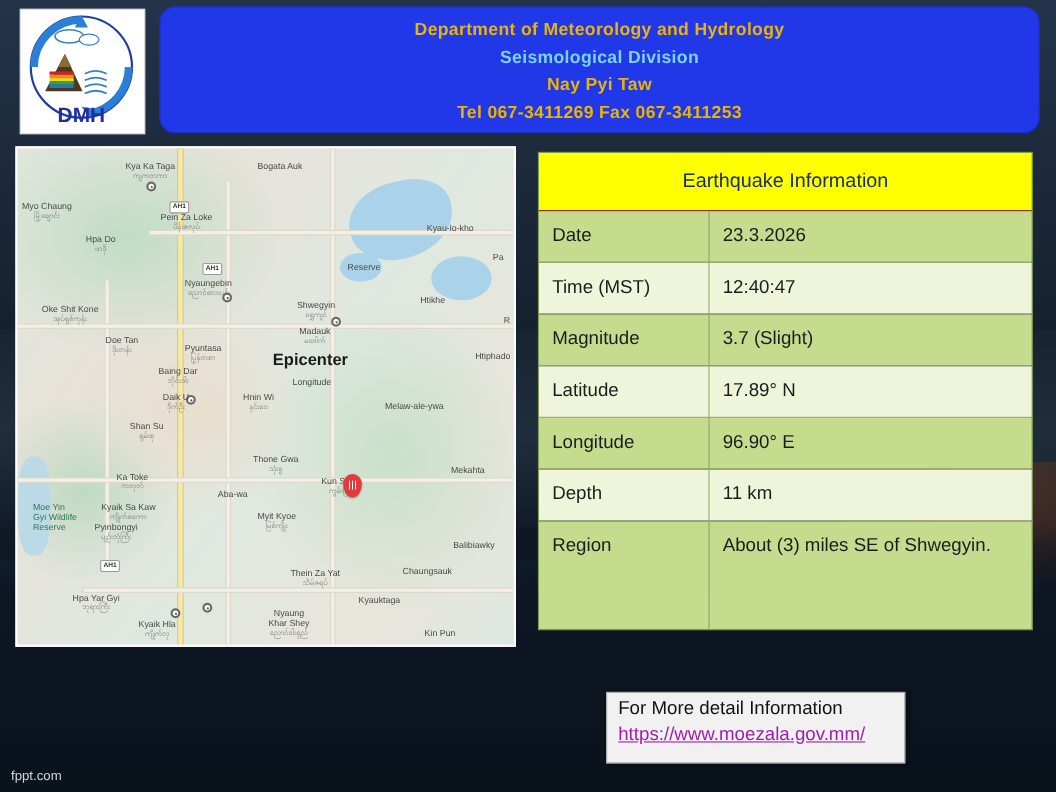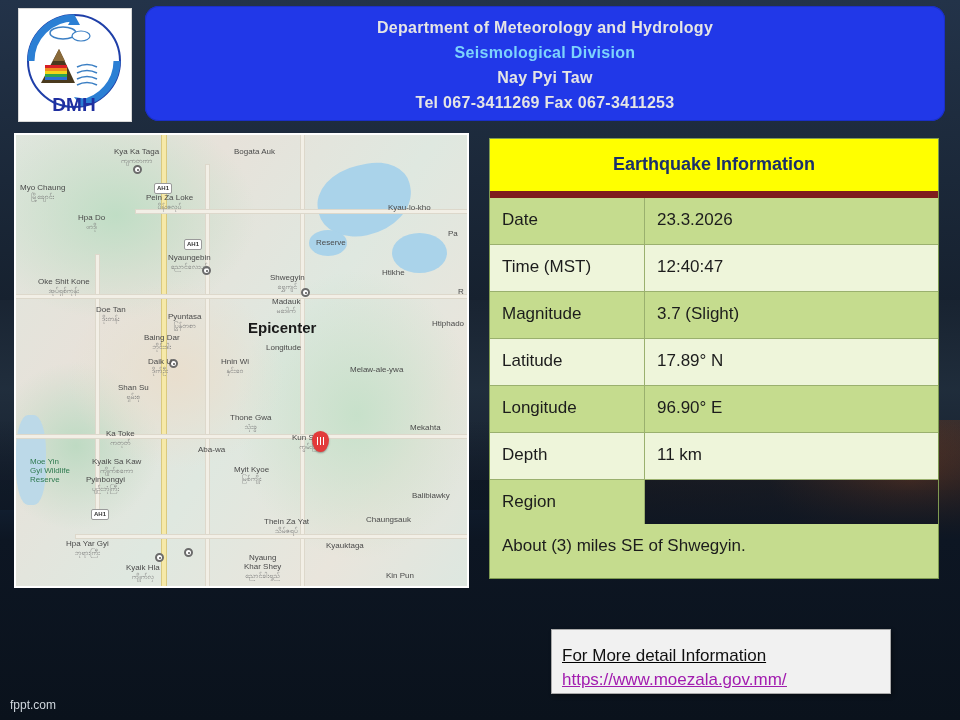--- a/index.html
+++ b/index.html
@@ -87,21 +87,21 @@
     border-radius: 14px;
     box-shadow: inset 0 0 0 1px #1a2fc8;
     display: flex;
     flex-direction: column;
     align-items: center;
     justify-content: center;
     padding-top: 2px;
     box-sizing: border-box;
   }
   .banner-line {
-    color: #e5e5e5;
+    color: #eab308;
     font-weight: bold;
     font-size: 16px;
     letter-spacing: .3px;
     line-height: 25px;
     text-align: center;
   }
   .banner-line.yellow { color: #7dd3fc; }
 
   
   .map {
@@ -236,25 +236,25 @@
   .info-table {
     position: absolute;
     left: 489px; top: 138px;
     width: 450px;
     border: 1px solid #7f9a52;
     box-sizing: border-box;
   }
   .info-title {
     background: #ffff00;
     color: #1a2f6b;
-    font-weight: bold;
+    font-weight: normal;
     font-size: 18px;
     text-align: center;
     padding: 15px 0 16px 0;
-    border-bottom: 7px solid #7f1d1d;
+    border-bottom: 1px solid #7f1d1d;
   }
   .info-row {
     display: flex;
     border-bottom: 1px solid #9ab06e;
     min-height: 46px;
   }
   .info-row:last-child { border-bottom: none; }
   .info-cell-label {
     width: 155px;
     box-sizing: border-box;
@@ -267,33 +267,32 @@
     flex: 1;
     box-sizing: border-box;
     padding: 12px 10px 12px 12px;
     font-size: 17px;
     color: #1c1c1c;
   }
   .shade-dark .info-cell-label { background: #c5dc8e; }
   .shade-dark .info-cell-value { background: #c5dc8e; }
   .shade-light .info-cell-label { background: #eef5da; }
   .shade-light .info-cell-value { background: #eef5da; }
-  .row-region { min-height: 98px; flex-direction: column; }
+  .row-region { min-height: 98px; }
 
   
   .more-box {
     position: absolute;
     left: 551px; top: 629px;
-    width: 340px; height: 65px;
+    width: 272px; height: 65px;
     background: #f1f1f1;
     border: 1px solid #a9a9a9;
     box-shadow: 2px 2px 4px rgba(0,0,0,.35);
-    padding: 14px 10px;
-    box-sizing: border-box;
-    text-decoration: underline;
+    padding: 2px 10px;
+    box-sizing: border-box;
   }
   .more-line1 {
     font-size: 17px;
     color: #111111;
     line-height: 24px;
   }
   .more-link {
     font-size: 17px;
     color: #a21caf;
     line-height: 24px;

